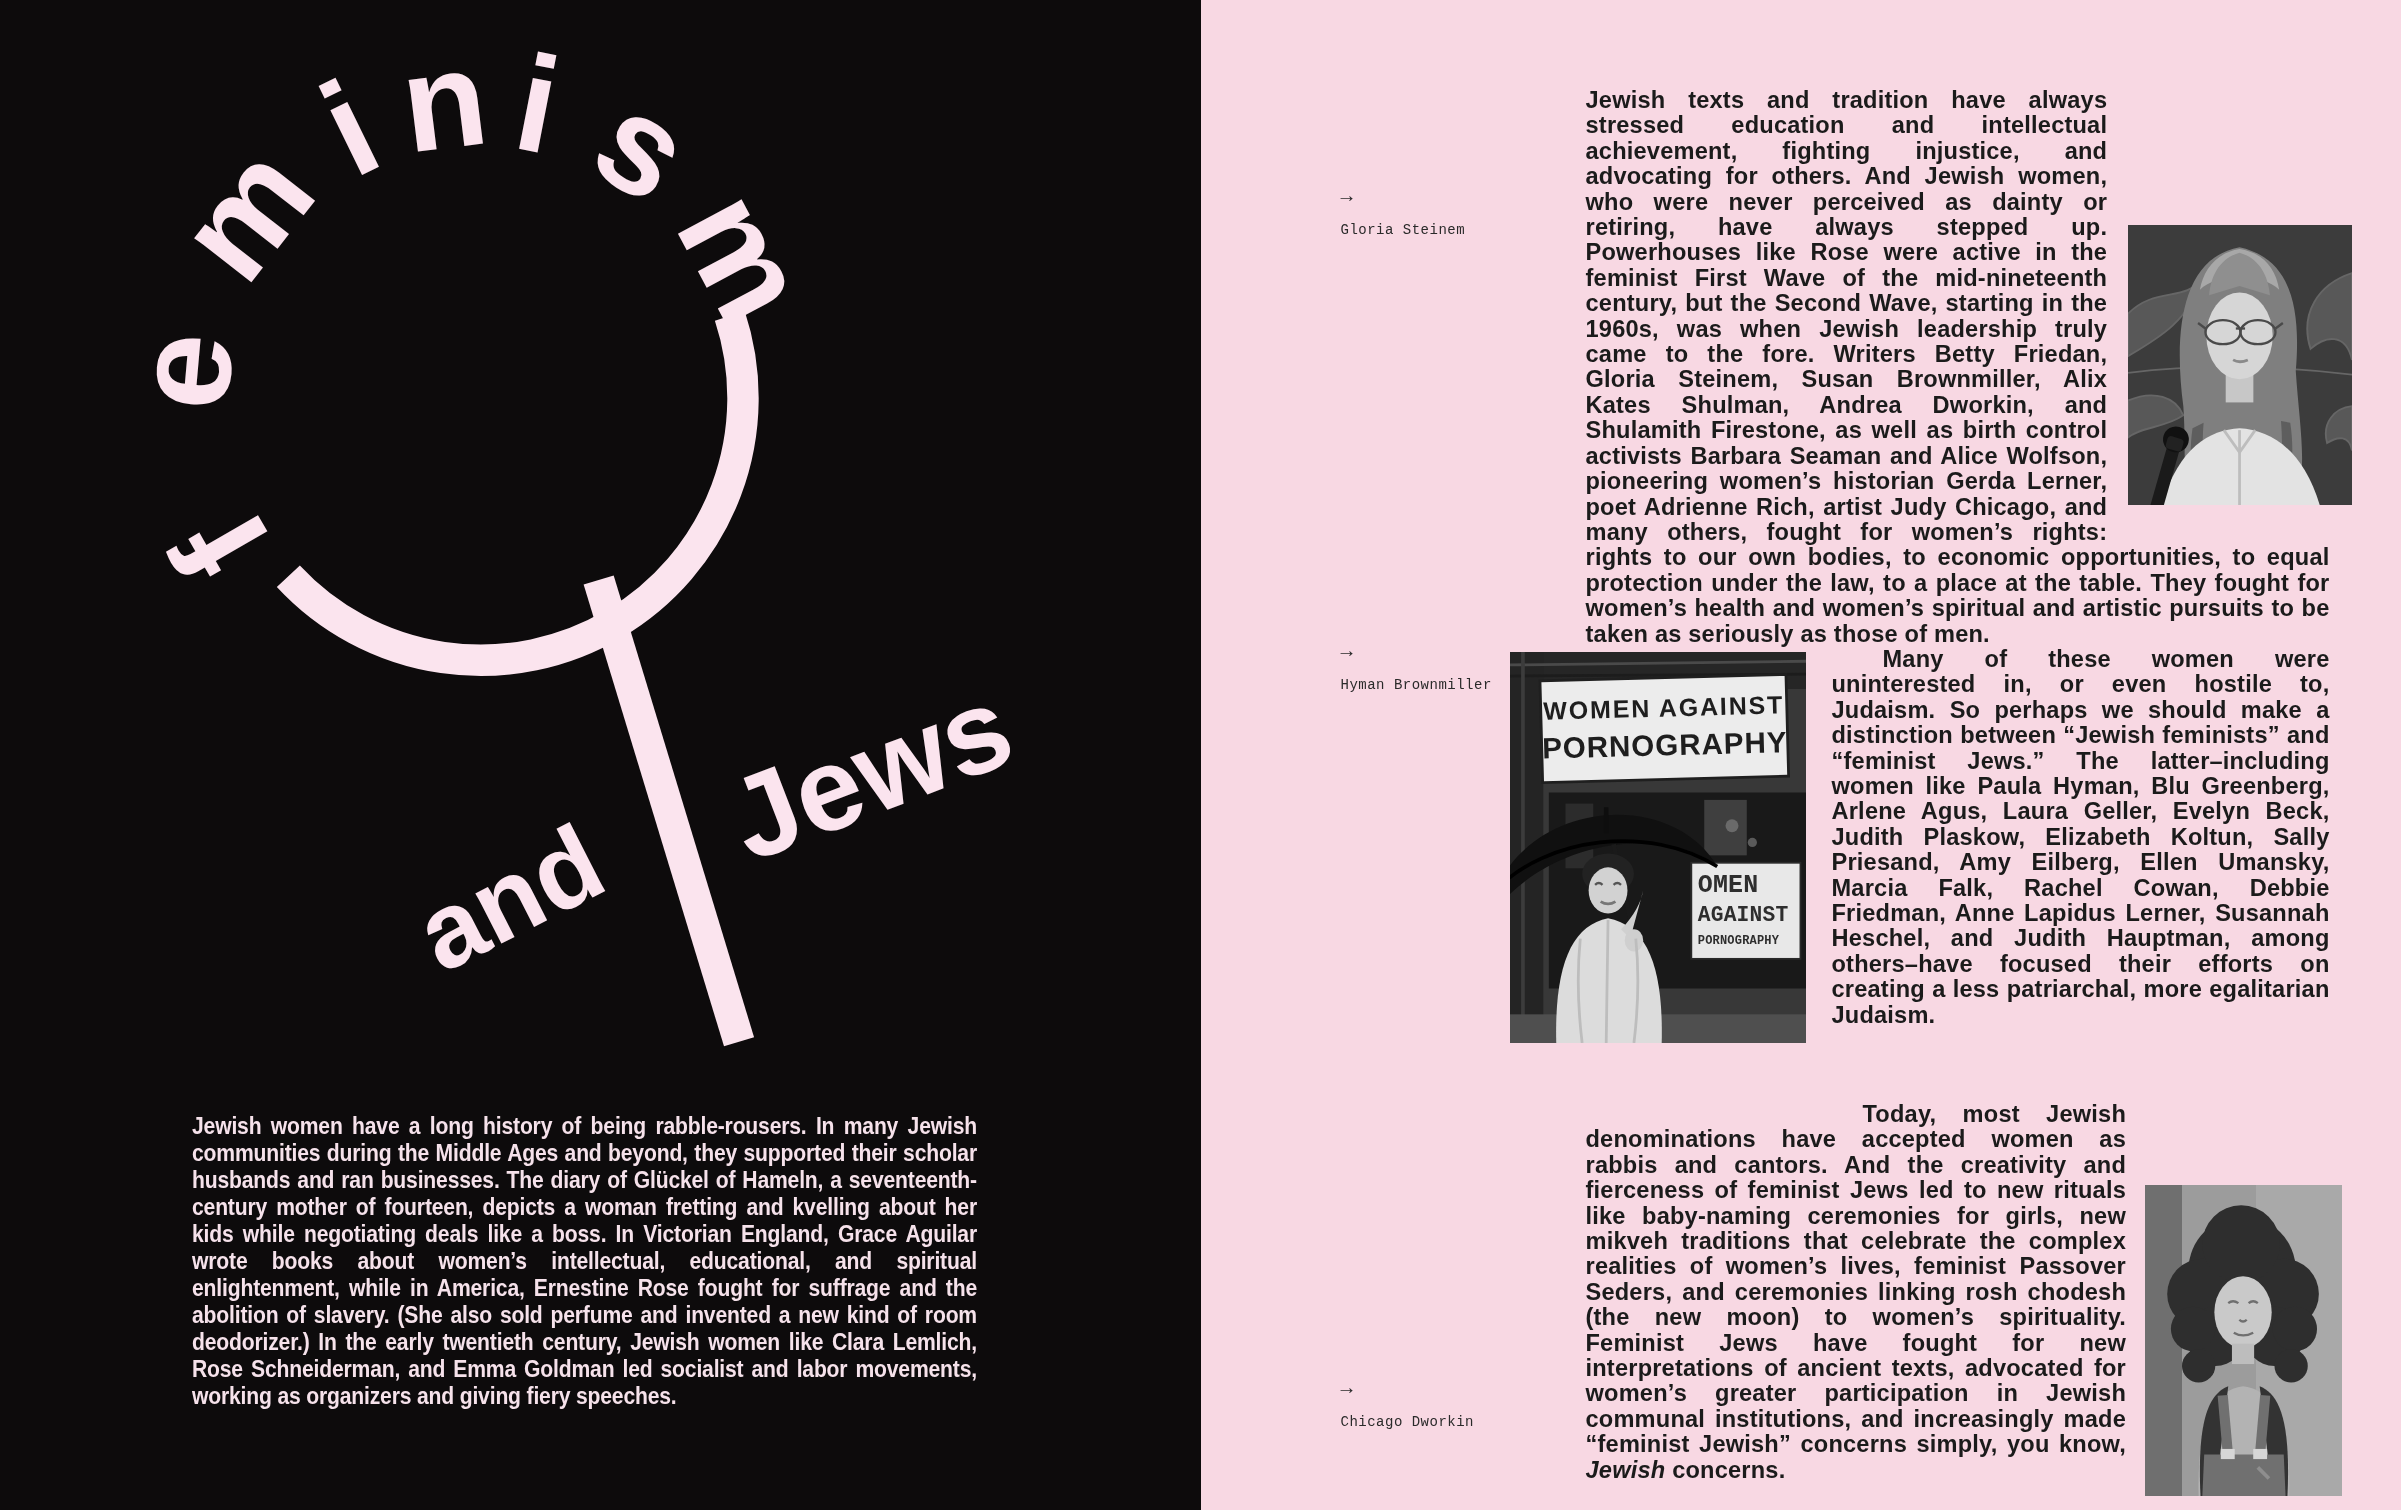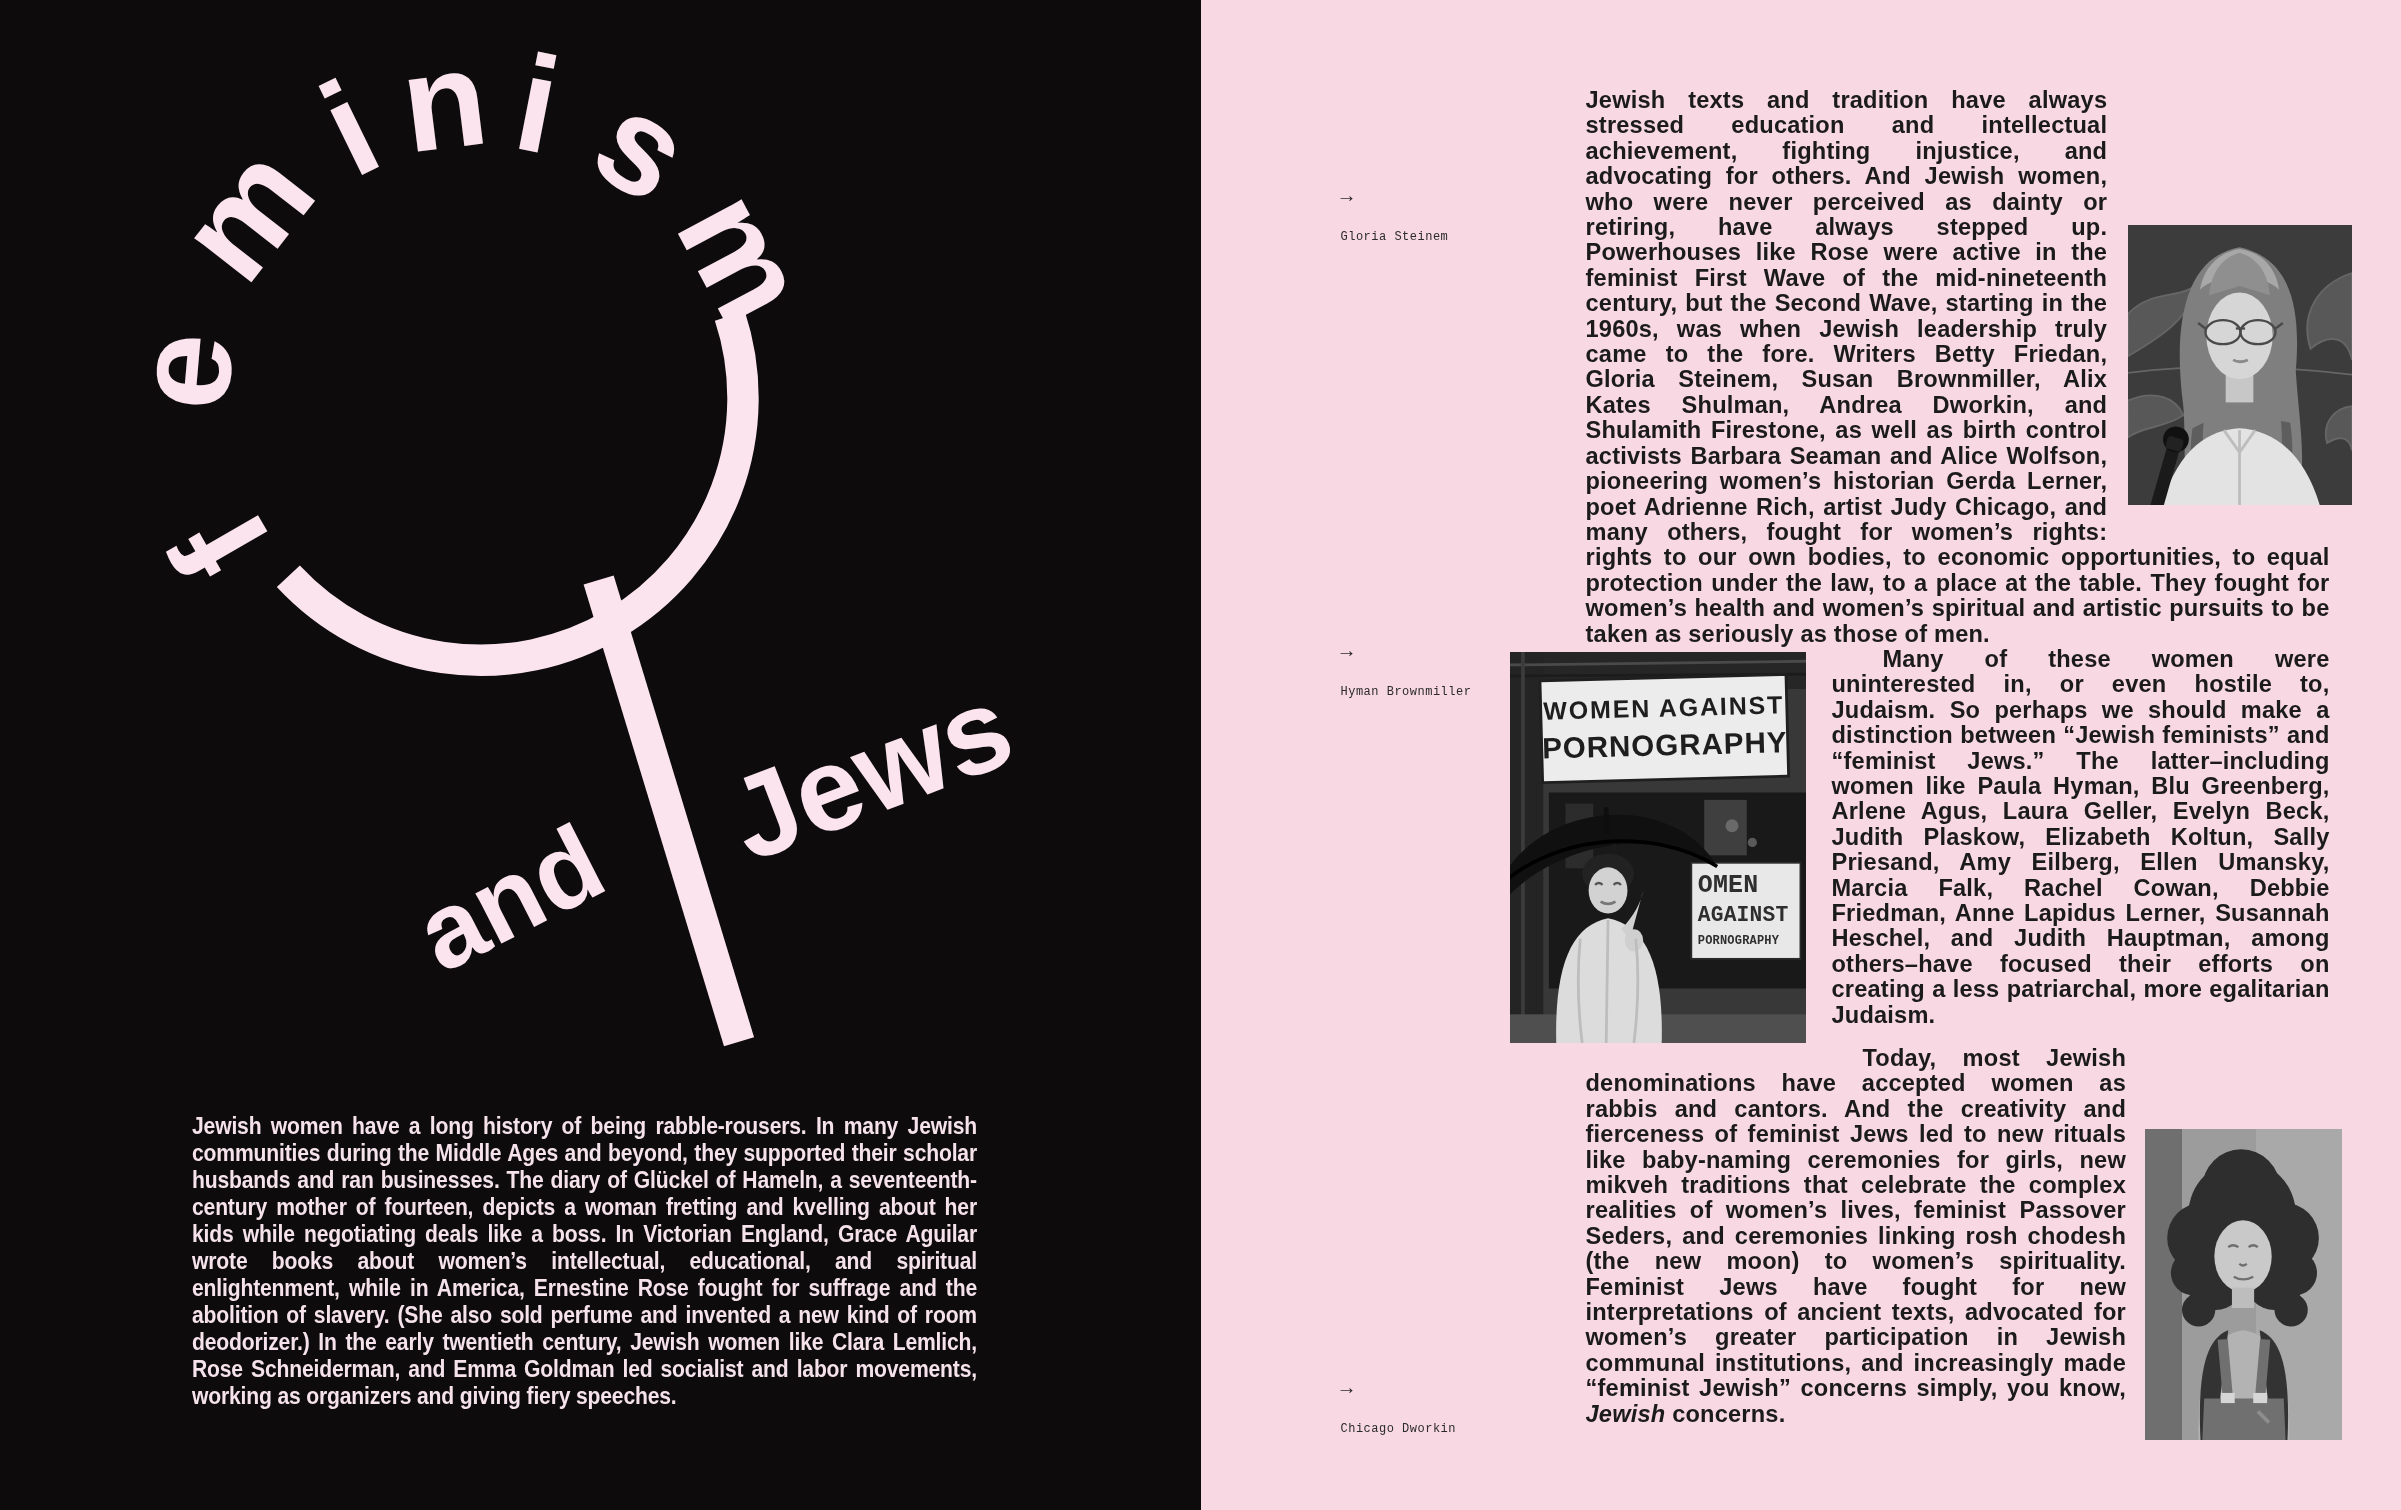--- a/index.html
+++ b/index.html
@@ -21,35 +21,35 @@
   }
 
   
   .col-para{
     position:absolute;left:385px;width:744px;
     color:#1b1b1b;font-size:23.6px;line-height:25.4px;font-weight:bold;
     letter-spacing:0.2px;text-align:justify;
   }
   #p1{top:88px;}
   #p2{top:647px;}
-  #p3{top:1046px;}
+  #p3{top:1102px;}
   #p2 .ptext{display:block;text-indent:51px;}
   #p3 .ptext{display:block;text-indent:277px;}
   .ital{font-style:italic;}
 
   .photo{display:block;overflow:hidden;background:#444;}
   .photo svg{display:block;width:100%;height:100%;}
   .ph-steinem{float:right;width:224px;height:280px;margin:137px -22px 22px 20.3px;}
   .ph-brownmiller{float:left;width:296px;height:391px;margin:4.6px 26px 13px -76px;}
   .ph-dworkin{float:right;width:197px;height:311px;margin:83px -12px 0 18.5px;}
 
   .caption{position:absolute;left:140px;width:231px;color:#2a2a2a;
     font-family:"Liberation Mono","DejaVu Sans Mono",monospace;}
   .caption .arrow{font-size:20.3px;line-height:20.3px;}
-  .caption .cap-label{font-size:12px;letter-spacing:0.5px;margin-top:23px;white-space:nowrap;}
+  .caption .cap-label{font-size:14px;letter-spacing:0.5px;margin-top:15px;white-space:nowrap;}
   #cap-steinem{top:187px;}
   #cap-brownmiller{top:642px;}
   #cap-dworkin{top:1379px;}
 
   .sign-text{font-family:"Liberation Sans",sans-serif;font-weight:bold;fill:#1e1e1e;}
   .stencil-text{font-family:"Liberation Mono","DejaVu Sans Mono",monospace;font-weight:bold;fill:#2e2e2e;}
 </style>
 </head>
 <body>
 

